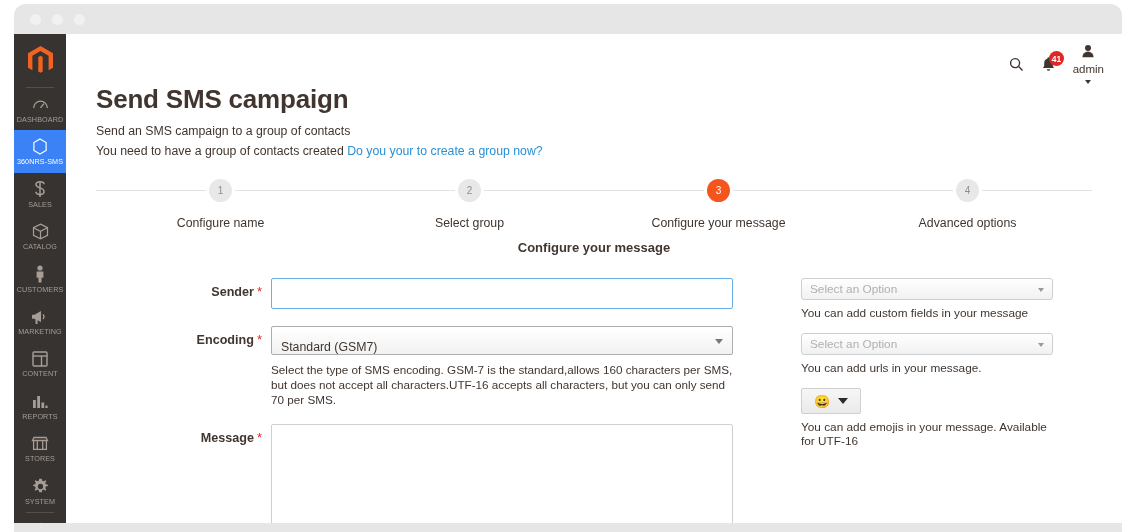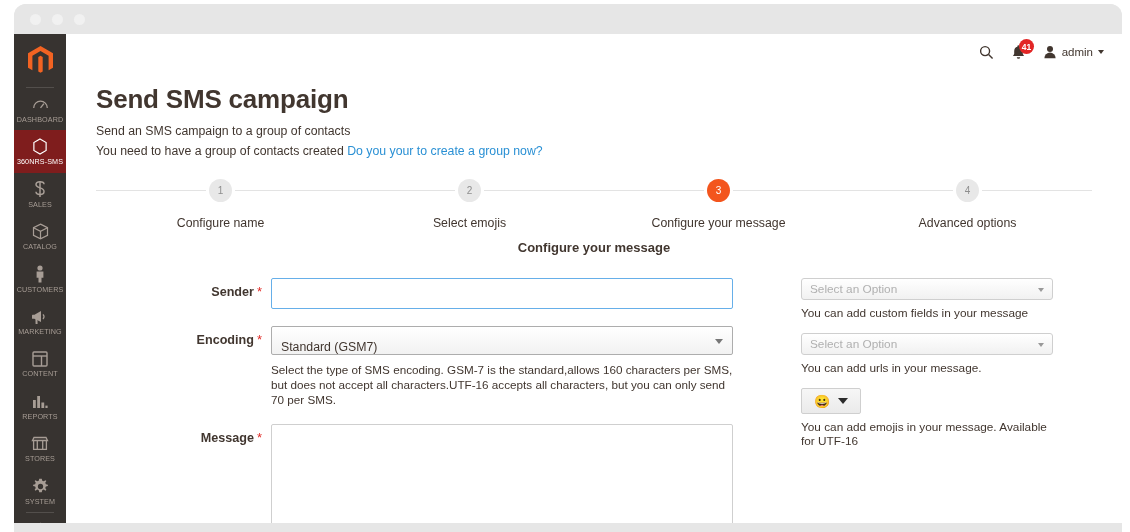--- a/index.html
+++ b/index.html
@@ -62,21 +62,21 @@
     background: #534f4c;
     margin: 0 12px;
   }
   .sb-item {
     padding: 7px 2px 6px;
     text-align: center;
     color: #a79d95;
     cursor: pointer;
   }
   .sb-item.active {
-    background: #7f1d1d;
+    background: #3b82f6;
     color: #ffffff;
   }
   .sb-icon {
     height: 19px;
     display: flex;
     align-items: center;
     justify-content: center;
     margin-bottom: 2px;
   }
   .sb-icon svg { display: block; }
@@ -129,20 +129,21 @@
     display: flex;
     align-items: center;
     justify-content: center;
     padding: 0 3px;
   }
   #admin-account {
     display: flex;
     align-items: center;
     gap: 5px;
     cursor: pointer;
+    flex-direction: column;
   }
   #admin-name { font-size: 11.5px; color: #41362f; }
   .caret-down {
     width: 0; height: 0;
     border-left: 3.5px solid transparent;
     border-right: 3.5px solid transparent;
     border-top: 4px solid #41362f;
   }
 
   #page-title {
@@ -550,21 +551,21 @@
         <div id="stepper-line"></div>
         <div id="step-list">
 
           <div class="step">
             <div class="step-circle">1</div>
             <div class="step-label">Configure name</div>
           </div>
 
           <div class="step">
             <div class="step-circle">2</div>
-            <div class="step-label">Select emojis</div>
+            <div class="step-label">Select group</div>
           </div>
 
           <div class="step active">
             <div class="step-circle">3</div>
             <div class="step-label">Configure your message</div>
           </div>
 
           <div class="step">
             <div class="step-circle">4</div>
             <div class="step-label">Advanced options</div>

